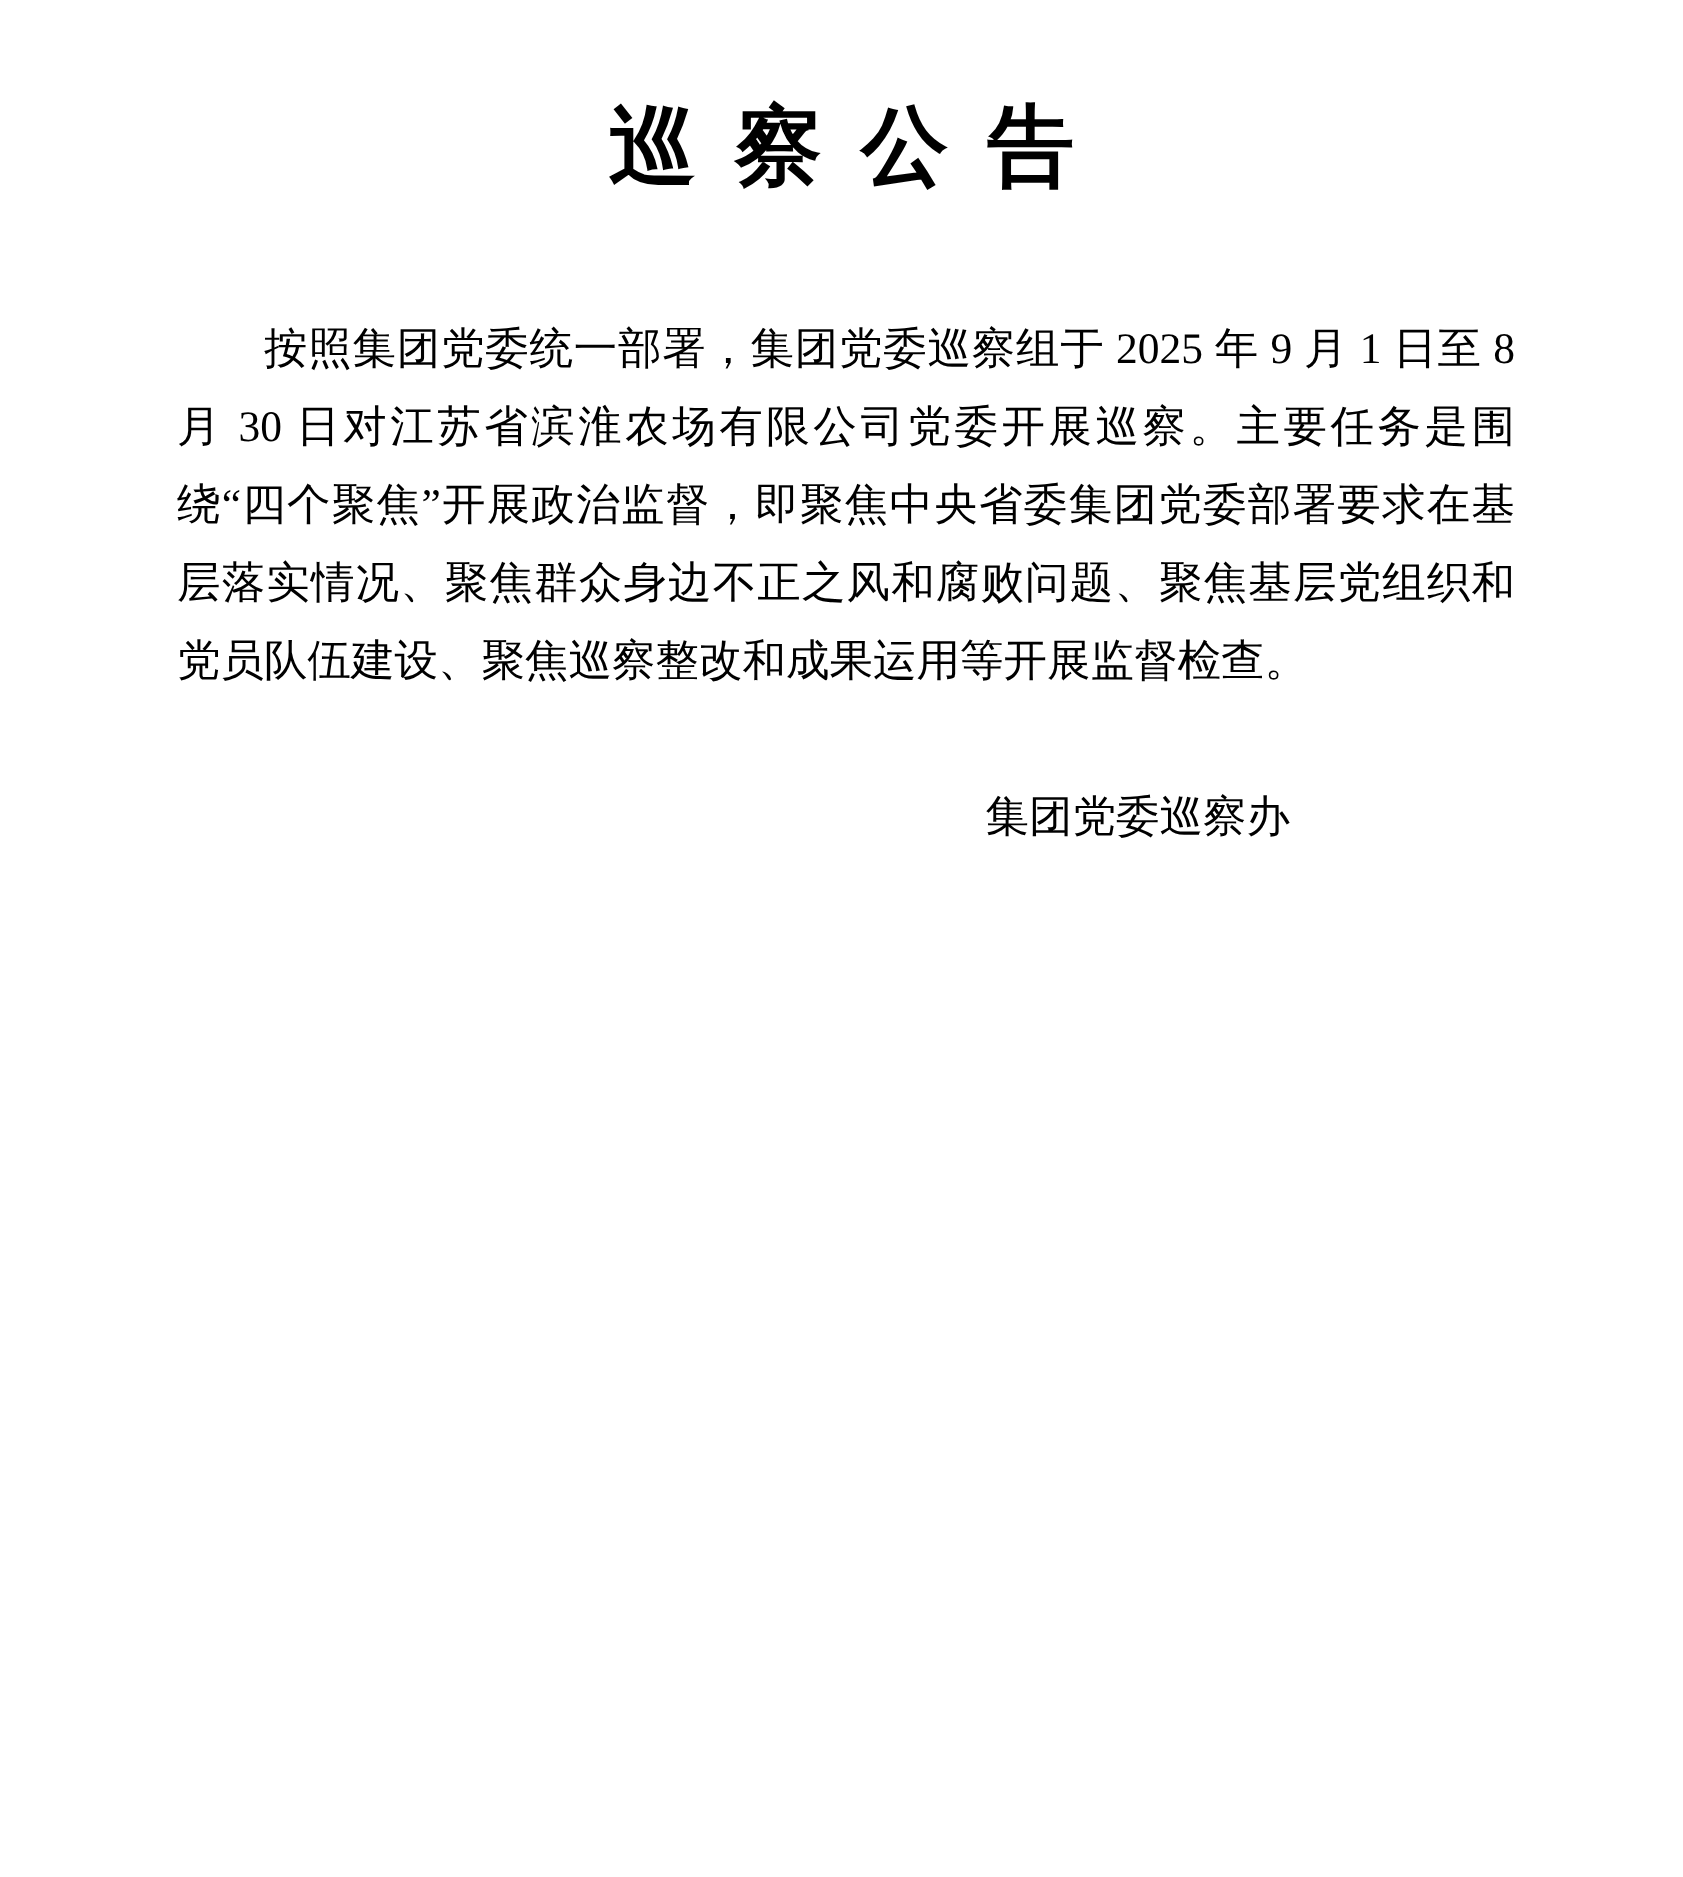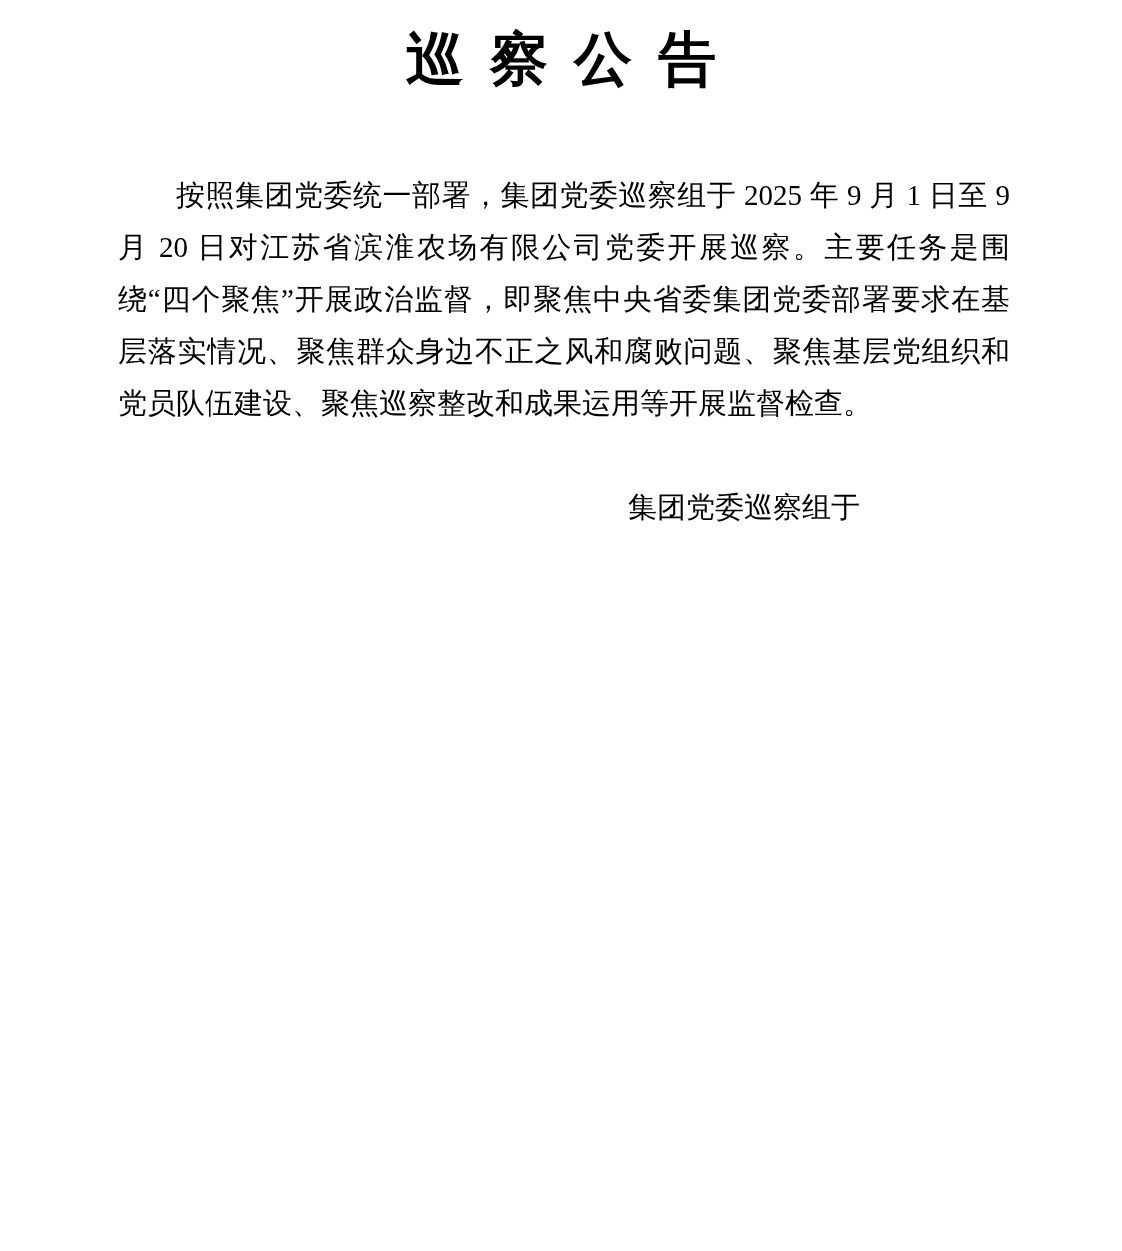--- a/index.html
+++ b/index.html
@@ -12,21 +12,21 @@
     width: 1122px;
     height: 1251px;
     background: #ffffff;
     color: #000000;
     font-family: "Liberation Serif", serif;
     overflow: hidden;
     box-sizing: border-box;
   }
   .doc-title {
     margin: 0;
-    padding-top: 20px;
+    padding-top: 58px;
     height: 80px;
     line-height: 80px;
     text-align: center;
     font-size: 58px;
     font-weight: bold;
     letter-spacing: 0.45em;
     text-indent: 0.45em; 
     white-space: nowrap;
   }
   .content {
@@ -53,24 +53,24 @@
 </style>
 </head>
 <body>
 
 <div class="page">
 
   <h1 class="doc-title">巡察公告</h1>
 
   <div class="content">
 
-    <p>按照集团党委统一部署，集团党委巡察组于 2025 年 9 月 1 日至 9 月 20 日对江苏省滨淮农场有限公司党委开展巡察。主要任务是围绕“四个聚焦”开展政治监督，即聚焦中央省委集团党委部署要求在基层落实情况、聚焦群众身边不正之风和腐败问题、聚焦基层党组织和党员队伍建设、聚焦巡察整改和成果运用等开展监督检查。</p>
+    <p>按照集团党委统一部署，集团党委巡察组于 2025 年 9 月 1 日至 8 月 30 日对江苏省滨淮农场有限公司党委开展巡察。主要任务是围绕“四个聚焦”开展政治监督，即聚焦中央省委集团党委部署要求在基层落实情况、聚焦群众身边不正之风和腐败问题、聚焦基层党组织和党员队伍建设、聚焦巡察整改和成果运用等开展监督检查。</p>
 
 
 
 
     <div class="signature-block">
-      <p>集团党委巡察组于</p>
+      <p>集团党委巡察办</p>
     </div>
 
   </div>
 
 </div>
 
 </body></html>

